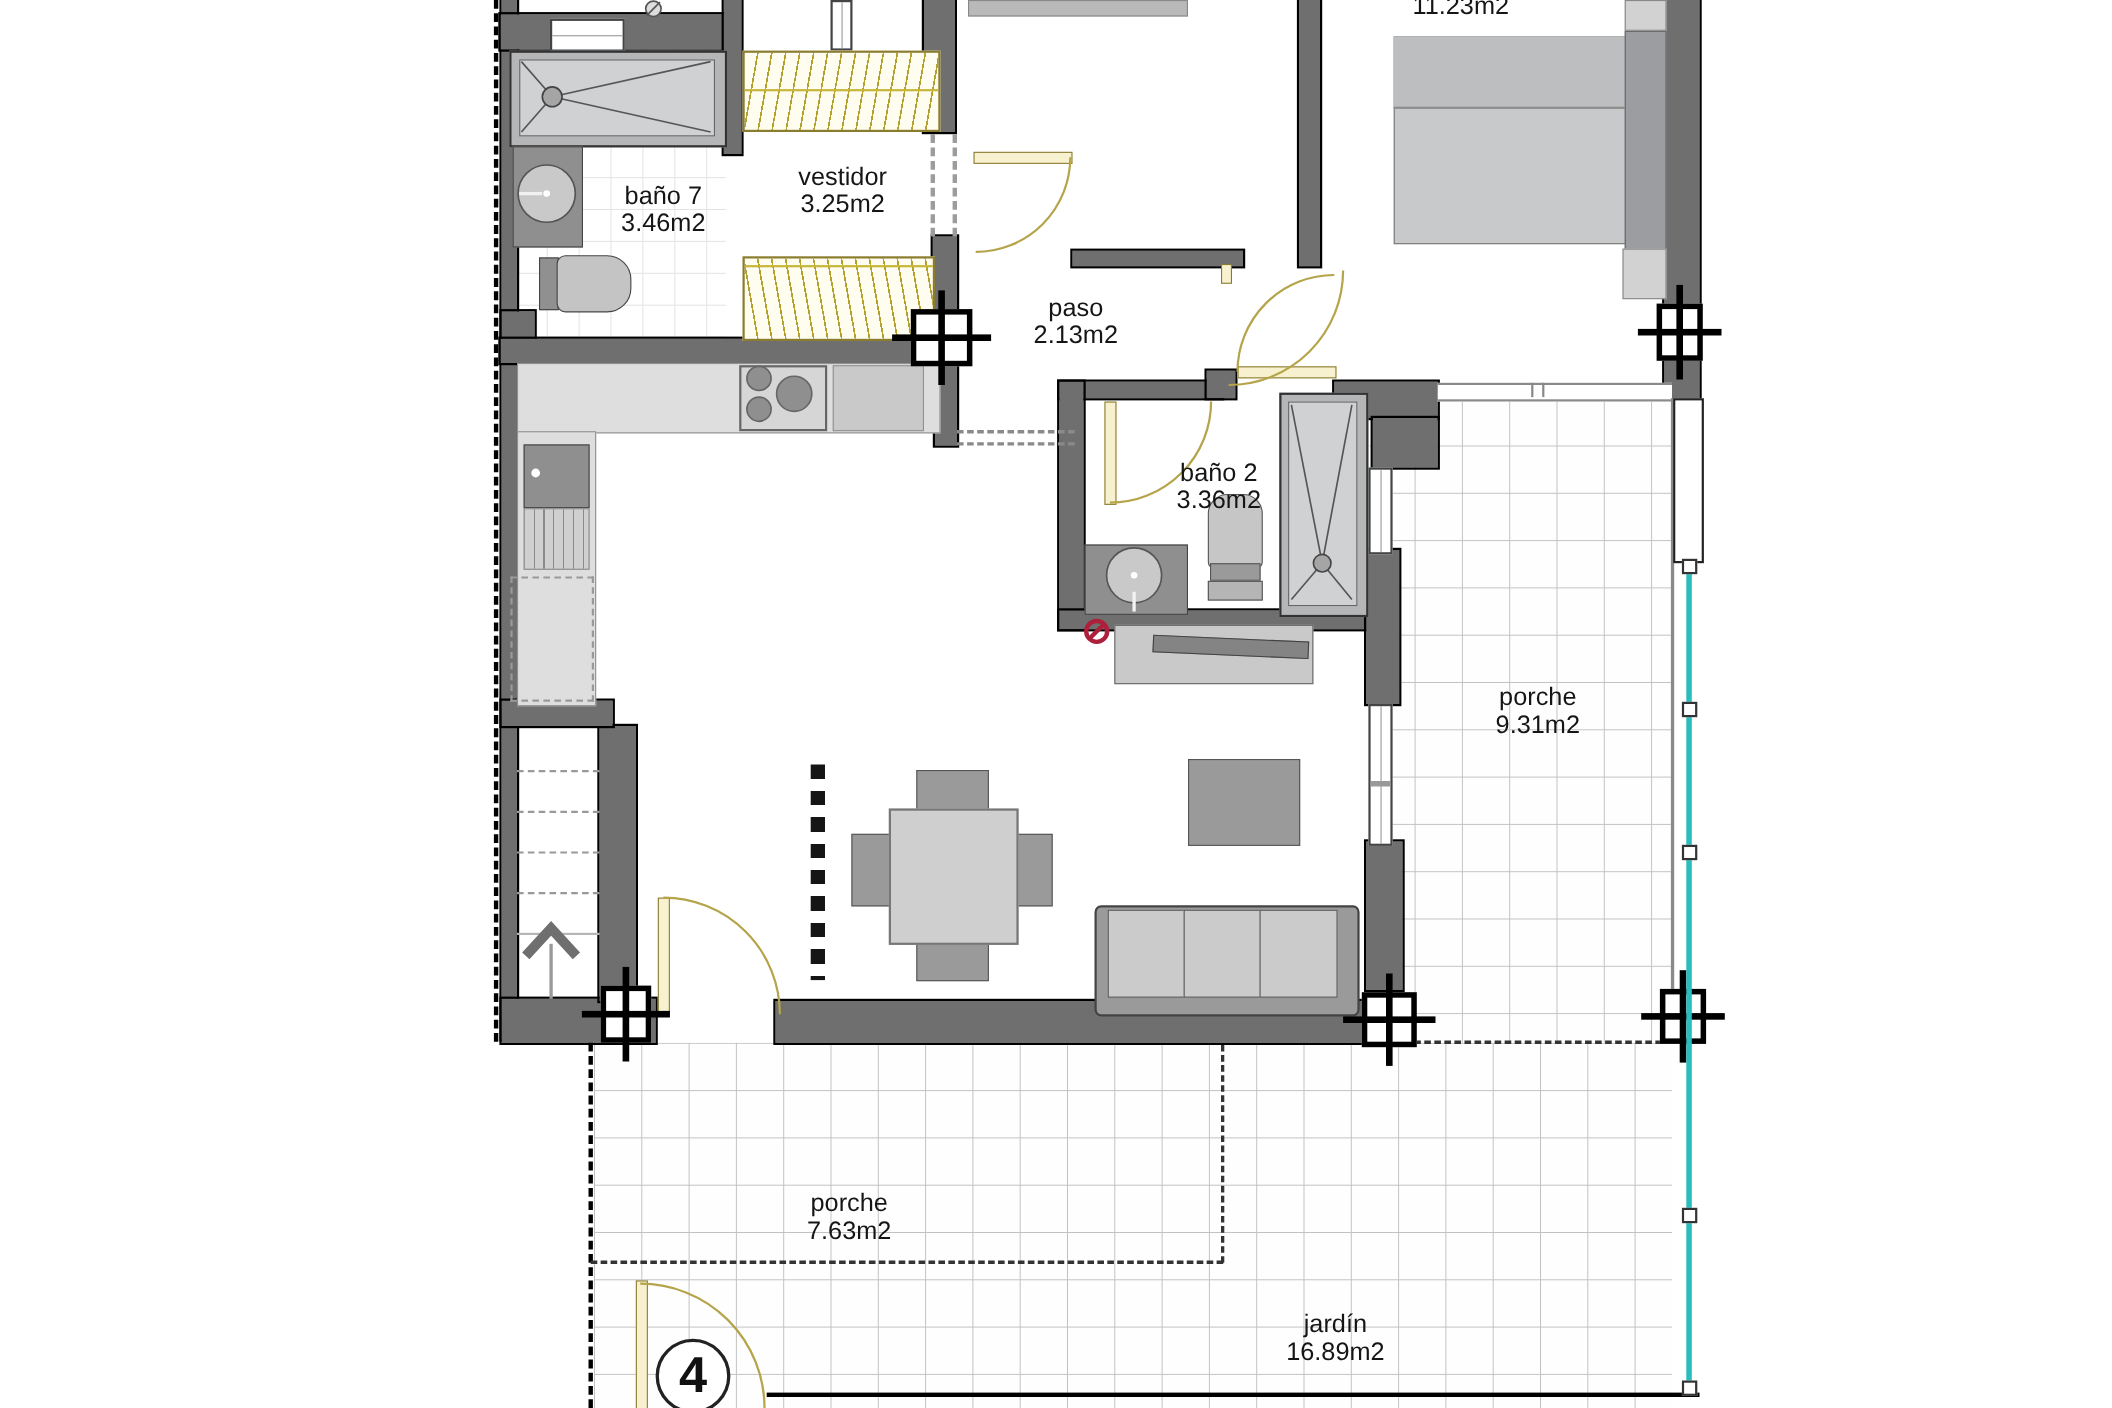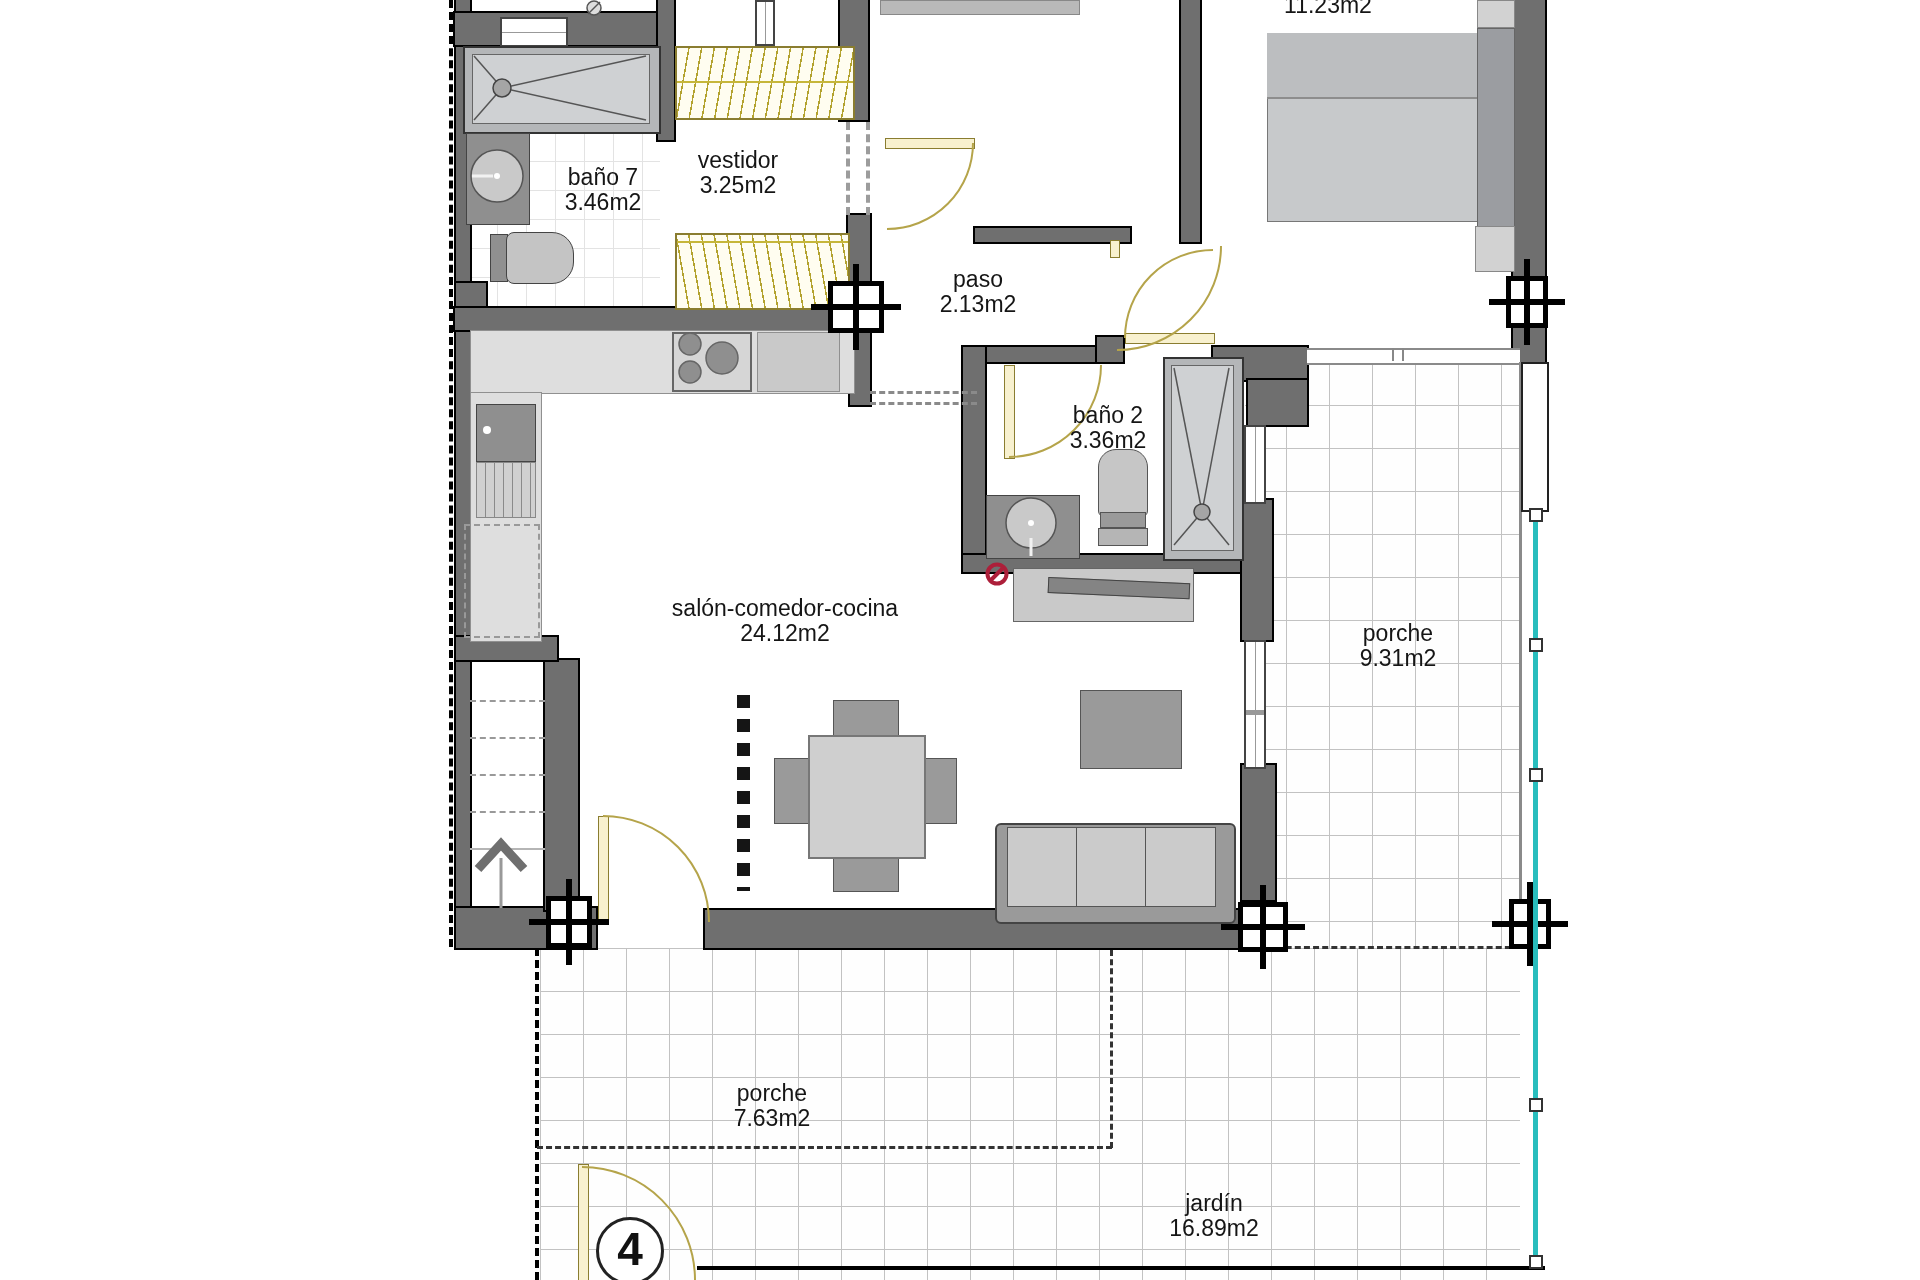--- a/index.html
+++ b/index.html
@@ -246,34 +246,31 @@
   <div style="position:absolute;left:1533px;top:510px;width:5px;height:755px;background:#29bdbd;"></div>
   <div class="rmark" style="left:1529px;top:508px;"></div>
   <div class="rmark" style="left:1529px;top:638px;"></div>
   <div class="rmark" style="left:1529px;top:768px;"></div>
   <div class="rmark" style="left:1529px;top:1098px;"></div>
   <div class="rmark" style="left:1529px;top:1255px;"></div>
 
   <div class="rlabel" style="left:603px;top:190px;">
     <span>baño 7</span><br><span>3.46m2</span>
   </div>
-  <div class="rlabel" style="left:738px;top:173px;">
+  <div class="rlabel" style="left:766px;top:173px;">
     <span>vestidor</span><br><span>3.25m2</span>
   </div>
   <div class="rlabel" style="left:978px;top:292px;">
     <span>paso</span><br><span>2.13m2</span>
   </div>
   <div class="rlabel" style="left:1328px;top:5px;">
     <span>11.23m2</span>
   </div>
-  <div class="rlabel" style="left:1108px;top:428px;">
+  <div class="rlabel" style="left:1108px;top:442px;">
     <span>baño 2</span><br><span>3.36m2</span>
-  </div>
-  <div class="rlabel" style="left:785px;top:621px;">
-    <span>salón-comedor-cocina</span><br><span>24.12m2</span>
   </div>
   <div class="rlabel" style="left:1398px;top:646px;">
     <span>porche</span><br><span>9.31m2</span>
   </div>
   <div class="rlabel" style="left:772px;top:1106px;">
     <span>porche</span><br><span>7.63m2</span>
   </div>
   <div class="rlabel" style="left:1214px;top:1216px;">
     <span>jardín</span><br><span>16.89m2</span>
   </div>

